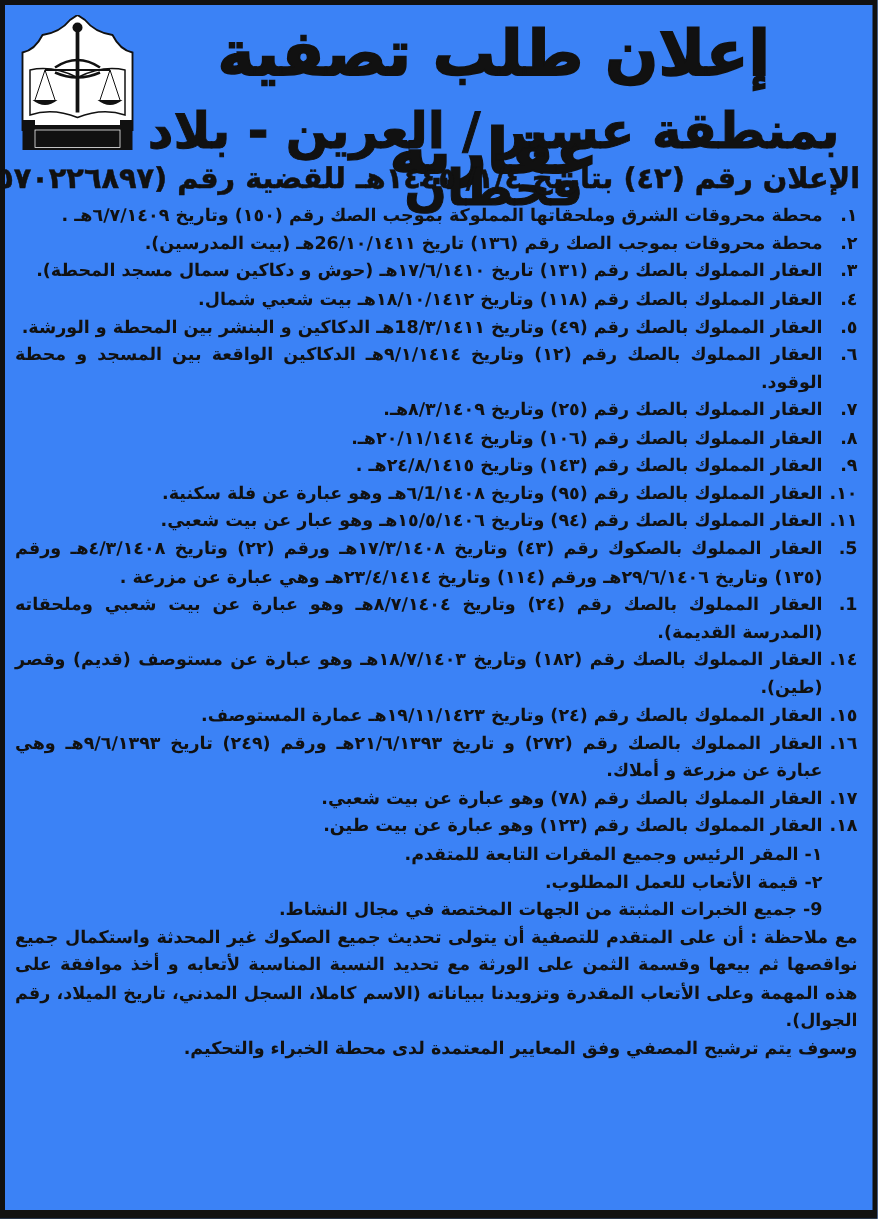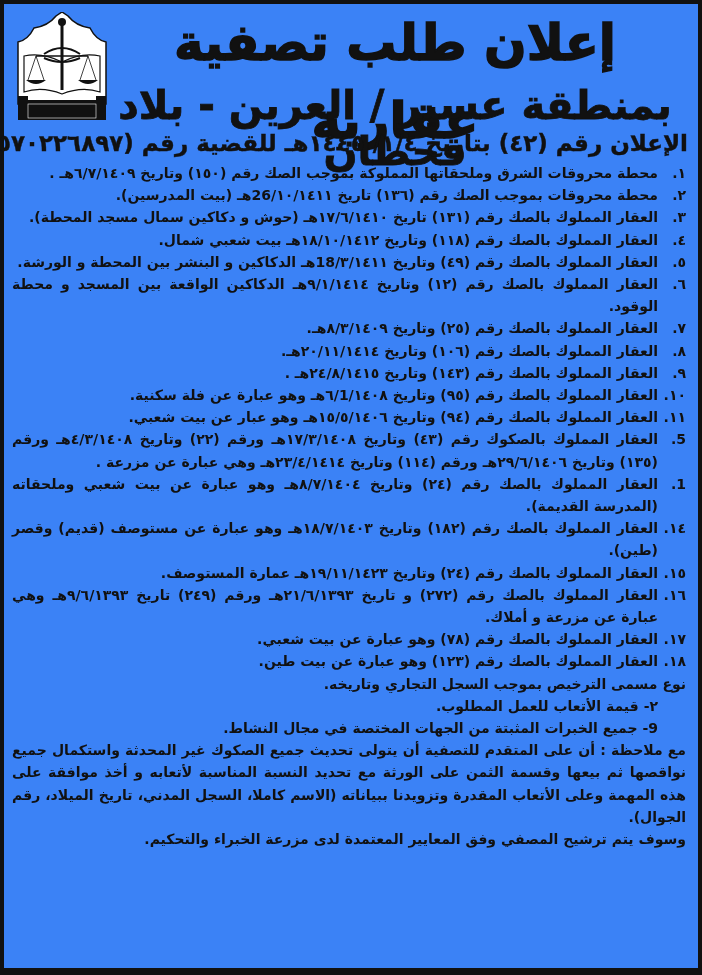--- a/index.html
+++ b/index.html
@@ -147,19 +147,19 @@
       <li>
           <span class="num">١٧.</span>
           <span class="txt">العقار المملوك بالصك رقم (٧٨) وهو عبارة عن بيت شعبي.</span>
         </li>
       <li>
           <span class="num">١٨.</span>
           <span class="txt">العقار المملوك بالصك رقم (١٢٣) وهو عبارة عن بيت طين.</span>
         </li>
     </ol>
 
-    <div>نوع مسمى الترخيص بموجب السجل التجاري وتاريخه.</div>
+    <div class="req-item">١- المقر الرئيس وجميع المقرات التابعة للمتقدم.</div>
     <div class="req-item">٢- قيمة الأتعاب للعمل المطلوب.</div>
     <div class="req-item">9- جميع الخبرات المثبتة من الجهات المختصة في مجال النشاط.</div>
     <div class="note">مع ملاحظة : أن على المتقدم للتصفية أن يتولى تحديث جميع الصكوك غير المحدثة واستكمال جميع نواقصها ثم بيعها وقسمة الثمن على الورثة مع تحديد النسبة المناسبة لأتعابه و أخذ موافقة على هذه المهمة وعلى الأتعاب المقدرة وتزويدنا ببياناته (الاسم كاملا، السجل المدني، تاريخ الميلاد، رقم الجوال).</div>
-    <div>وسوف يتم ترشيح المصفي وفق المعايير المعتمدة لدى مزرعة الخبراء والتحكيم.</div>
+    <div>وسوف يتم ترشيح المصفي وفق المعايير المعتمدة لدى محطة الخبراء والتحكيم.</div>
   </div>
 </div>
 
 </body></html>

